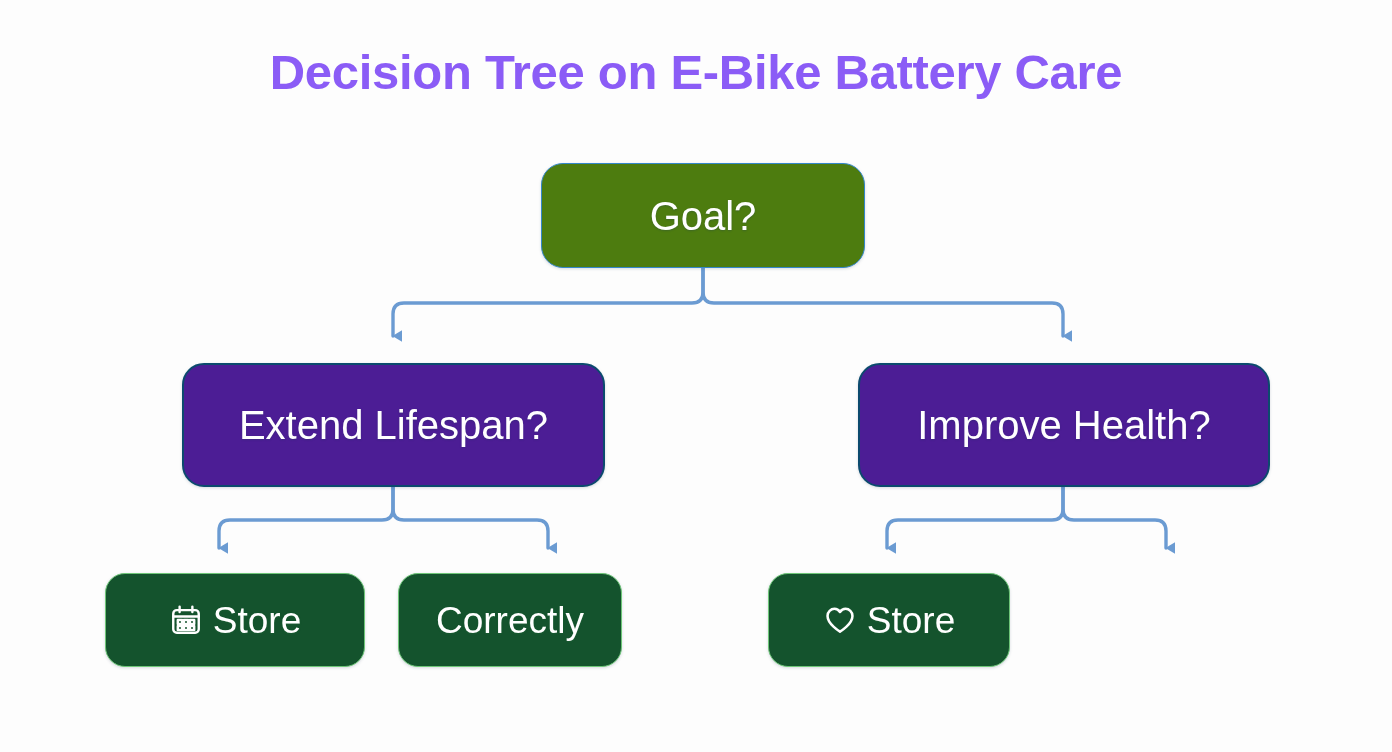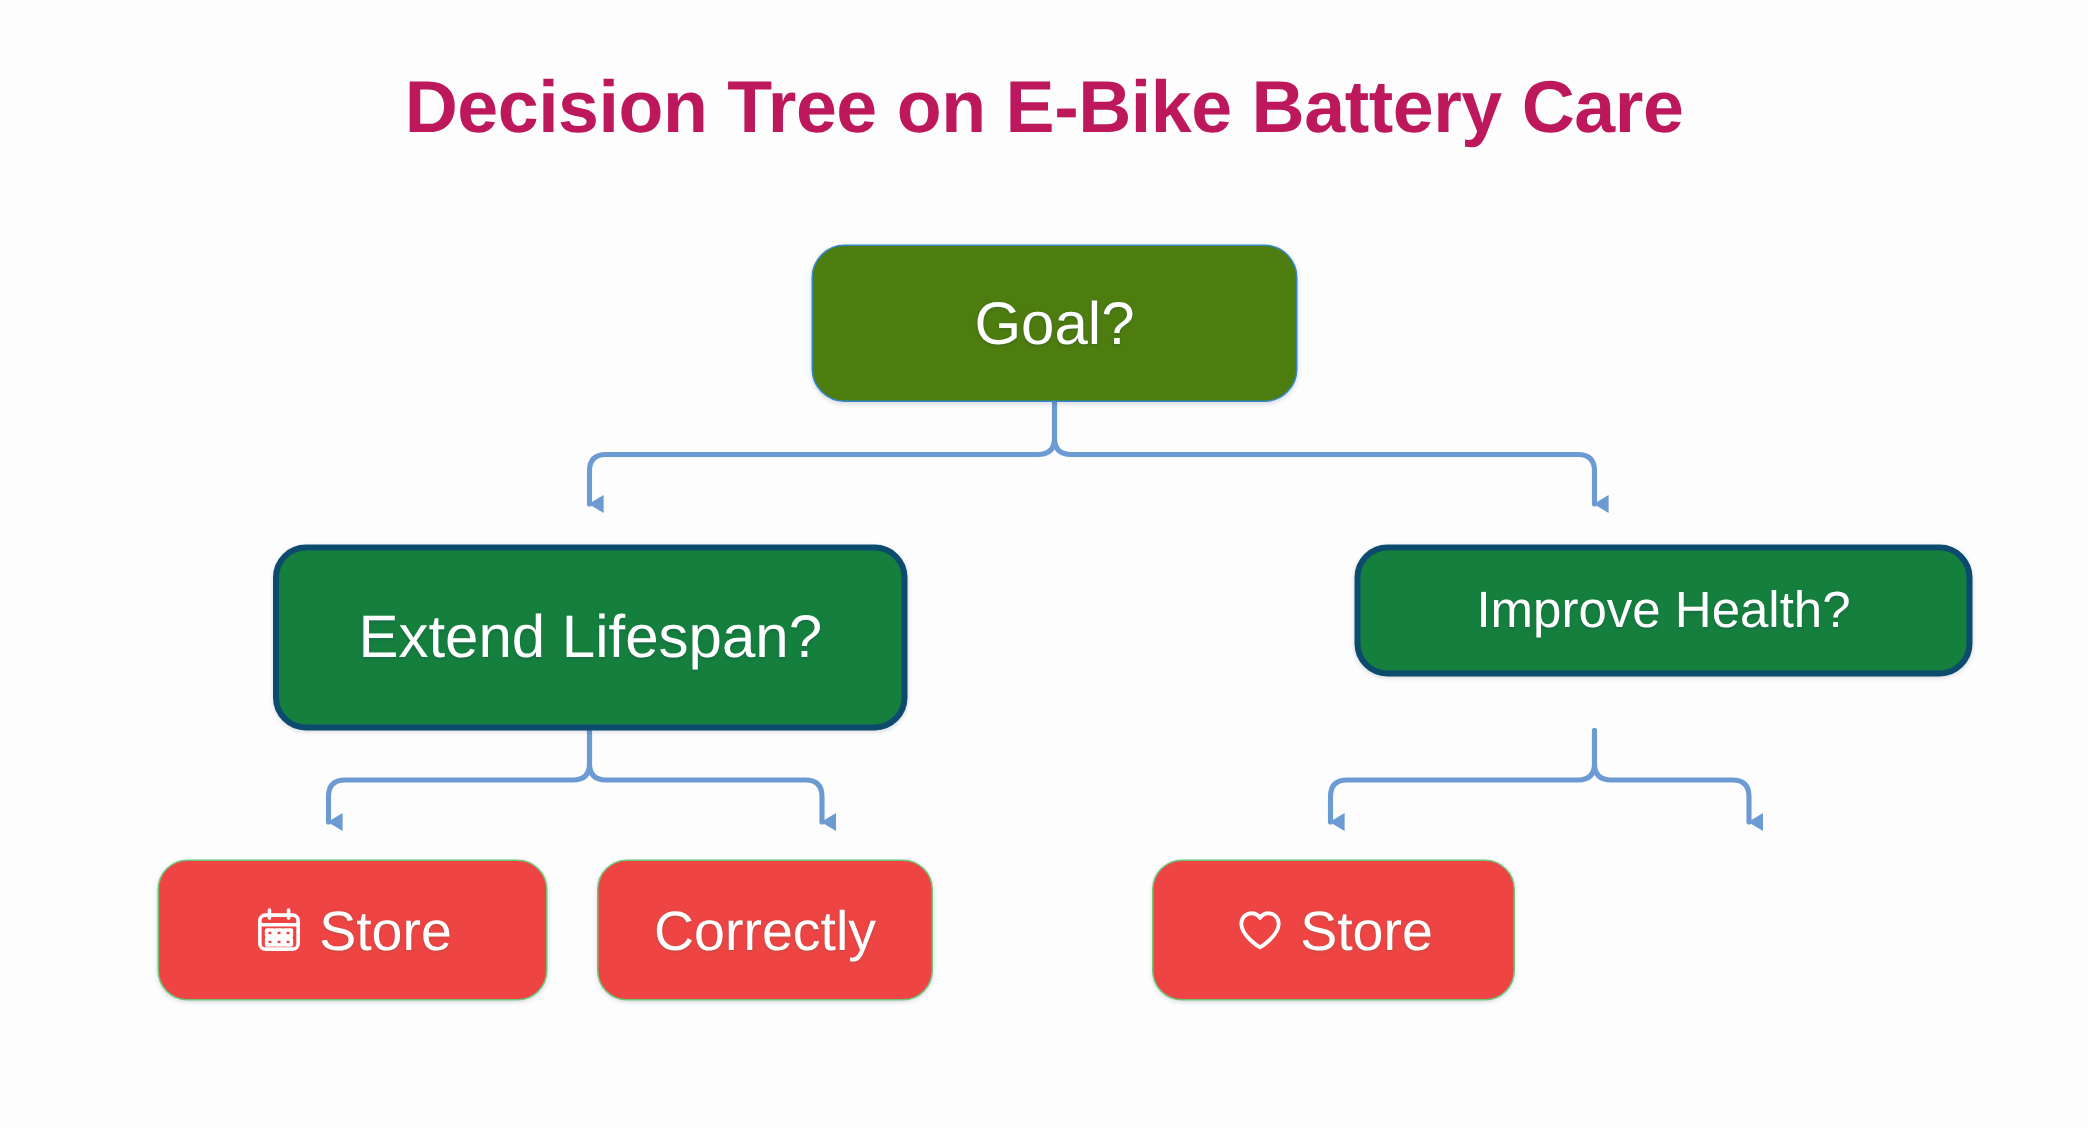--- a/index.html
+++ b/index.html
@@ -28,21 +28,21 @@
     pointer-events: none;
   }
   .title {
     position: absolute;
     left: 0;
     top: 44px;
     width: 1392px;
     text-align: center;
     font-size: 49px;
     font-weight: bold;
-    color: #be185d;
+    color: #8b5cf6;
     letter-spacing: -0.3px;
     white-space: nowrap;
   }
   .node {
     position: absolute;
     box-sizing: border-box;
     display: flex;
     align-items: center;
     justify-content: center;
     border-radius: 22px;
@@ -52,26 +52,26 @@
   }
   .node .label {
     text-shadow: 0 1px 2px rgba(30,60,90,0.30);
     line-height: 1;
   }
   .node-root {
     background: #4d7c0f;
     border: 1px solid #3487c9;
   }
   .node-branch {
-    background: #15803d;
-    border: 4px solid #0c4a6e;
+    background: #4c1d95;
+    border: 2px solid #0c4a6e;
     align-items: center;
   }
   .node-leaf {
-    background: #ef4444;
+    background: #14532d;
     border: 1px solid #6ec678;
     border-radius: 20px;
   }
   .node-leaf .label {
     text-shadow: 0 1px 2px rgba(40,110,60,0.28);
   }
   .icon {
     display: inline-flex;
     align-items: center;
     justify-content: center;
@@ -108,21 +108,21 @@
   </svg>
 
   <div class="node node-root" style="left:541px; top:163px; width:324px; height:105px; font-size:40px;">
     <span class="label">Goal?</span>
   </div>
 
   <div class="node node-branch" style="left:182px; top:363px; width:423px; height:124px; font-size:40px;">
     <span class="label">Extend Lifespan?</span>
   </div>
 
-  <div class="node node-branch" style="left:858px; top:363px; width:412px; height:88px; font-size:34px;margin-left:45px;">
+  <div class="node node-branch" style="left:858px; top:363px; width:412px; height:124px; font-size:40px;">
     <span class="label">Improve Health?</span>
   </div>
 
   <div class="node node-leaf" style="left:105px; top:573px; width:260px; height:94px; font-size:37px;">
     <span class="icon">
       <svg width="34" height="34" viewBox="0 0 24 24" fill="none" stroke="#ffffff" stroke-width="1.7" stroke-linecap="round" stroke-linejoin="round">
         <rect x="3" y="5" width="18" height="16" rx="2.5"></rect>
         <line x1="7.5" y1="2.6" x2="7.5" y2="6.4"></line>
         <line x1="16.5" y1="2.6" x2="16.5" y2="6.4"></line>
         <line x1="3" y1="9.5" x2="21" y2="9.5"></line>

